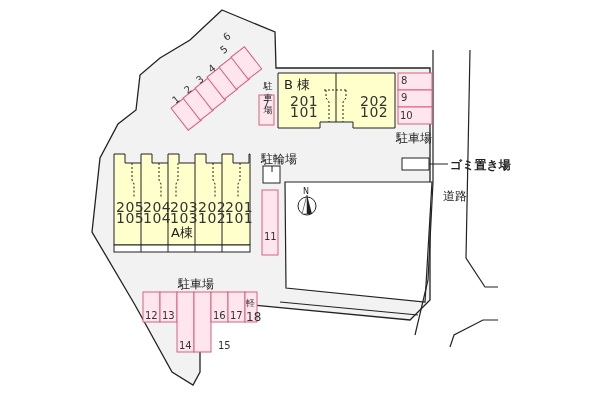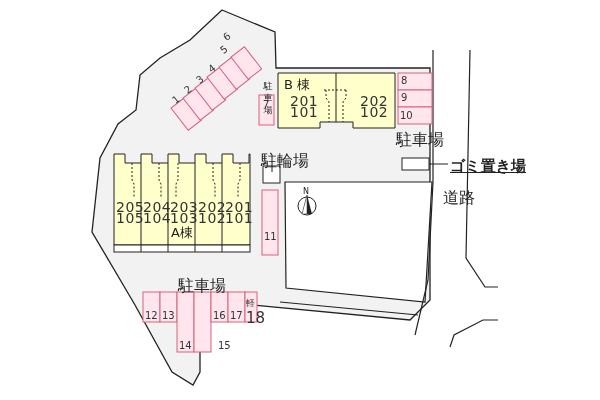--- a/index.html
+++ b/index.html
@@ -1,23 +1,23 @@
 <!DOCTYPE html>
 <html><head>
 <meta charset="utf-8">
 <style>
   html,body{margin:0;padding:0;background:#ffffff;}
   body{width:600px;height:400px;overflow:hidden;position:relative;font-family:"DejaVu Sans","Liberation Sans",sans-serif;}
   svg{position:absolute;left:0;top:0;}
-  .lbl{position:absolute;font-size:16px;color:#222;white-space:nowrap;line-height:1;}
+  .lbl{position:absolute;font-size:12px;color:#222;white-space:nowrap;line-height:1;}
   .unit{position:absolute;font-size:14px;color:#333;line-height:11px;text-align:center;letter-spacing:0.5px;}
   .pnum{position:absolute;font-size:10px;color:#333;line-height:1;}
   .bld{position:absolute;font-size:13px;color:#222;line-height:1;}
   .vert{position:absolute;font-size:9px;color:#222;width:10px;line-height:12px;text-align:center;}
-  .bold{font-weight:bold;font-size:15px;text-decoration:underline;}
+  .bold{font-weight:bold;font-size:12px;}
 </style>
 </head>
 <body>
 
 <svg width="600" height="400" viewBox="0 0 600 400">
 
   <polygon points="222,10 275,32 276,68 430,68 430,300 410,320 200,300 200,372 193,385 172,372 135,305 92,232 100,158 118,124 136,110 140,75 160,58 190,40" fill="#f2f2f2" stroke="#222" stroke-width="1.3"></polygon>
 
   <polygon points="285,182 432,182 425,302 286,288" fill="#ffffff" stroke="#222" stroke-width="1.2"></polygon>
 
@@ -160,13 +160,13 @@
 <div class="pnum" style="left:401px;top:93px;">9</div>
 <div class="pnum" style="left:400px;top:111px;">10</div>
 <div class="pnum" style="left:264px;top:192px;margin-top:40px;">11</div>
 <div class="pnum" style="left:145px;top:311px;">12</div>
 <div class="pnum" style="left:162px;top:311px;">13</div>
 <div class="pnum" style="left:179px;top:341px;">14</div>
 <div class="pnum" style="left:196px;top:341px;padding-left:22px;">15</div>
 <div class="pnum" style="left:213px;top:311px;">16</div>
 <div class="pnum" style="left:230px;top:311px;">17</div>
 <div class="pnum" style="left:246px;top:299px;font-size:9px;">軽</div>
-<div class="pnum" style="left:246px;top:311px;font-size:15px;">18</div>
+<div class="pnum" style="left:246px;top:311px;font-size:12px;">18</div>
 
 </body></html>

